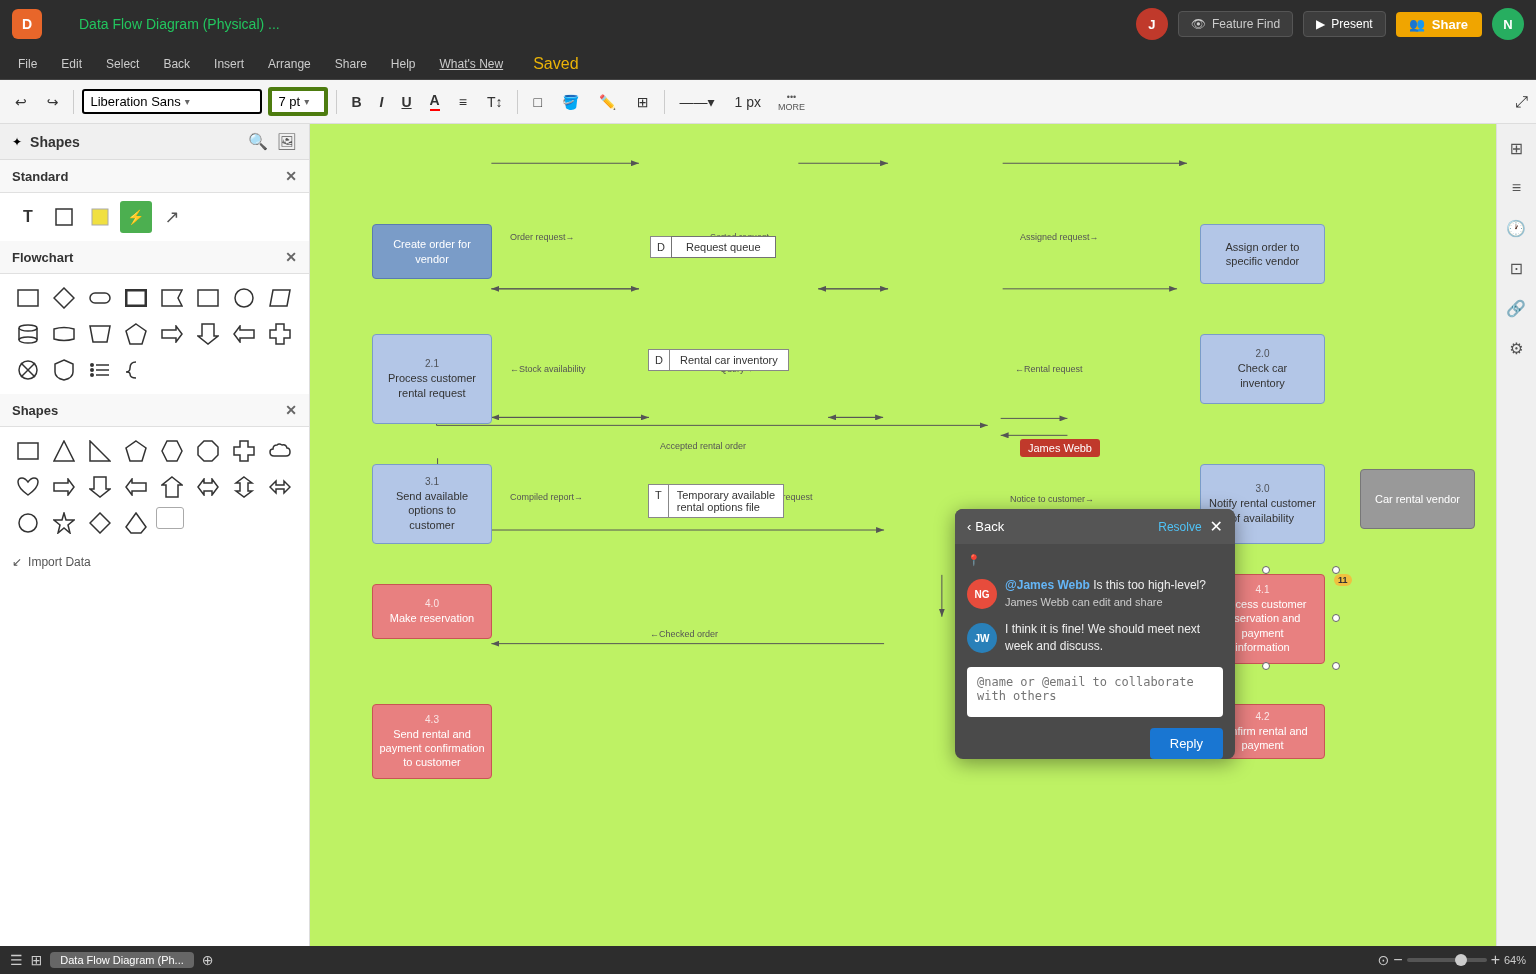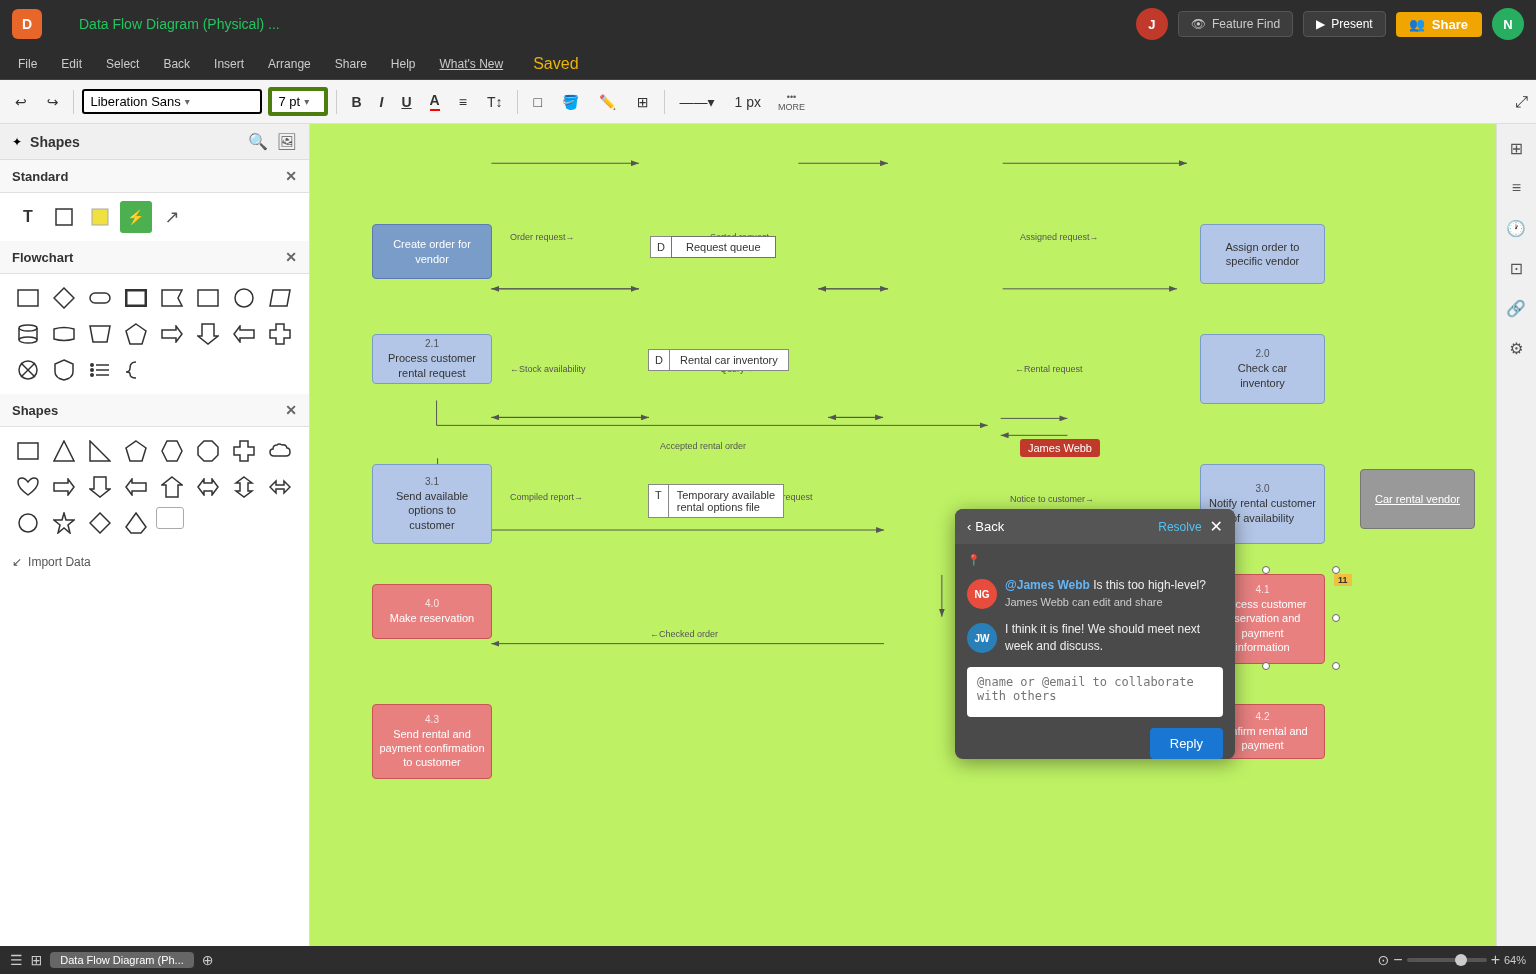--- a/index.html
+++ b/index.html
@@ -77,21 +77,21 @@
     .zoom-thumb { width: 12px; height: 12px; background: #ccc; border-radius: 50%; position: absolute; top: -4px; left: 60%; cursor: pointer; }
     .zoom-text { color: #ccc; font-size: 11px; }
 
     
     .diagram-node {
       position: absolute; border-radius: 4px; display: flex; flex-direction: column; align-items: center; justify-content: center; text-align: center; font-size: 11px; color: #333; padding: 6px;
     }
     .node-blue-light { background: #b3c6e7; border: 1px solid #7a9cc8; }
     .node-blue-medium { background: #7a9cc8; border: 1px solid #5a7cb0; color: white; }
     .node-red { background: #e88080; border: 1px solid #c85555; color: white; }
-    .node-gray { background: #999; border: 1px solid #777; color: white; text-decoration: underline; }
+    .node-gray { background: #999; border: 1px solid #777; color: white; }
     .node-number { font-size: 10px; margin-bottom: 2px; opacity: 0.8; }
     .node-label { font-size: 11px; line-height: 1.3; }
 
     .flow-label { position: absolute; font-size: 9px; color: #555; white-space: nowrap; }
 
     
     #comment-panel {
       position: absolute; left: 645px; top: 385px; width: 280px; background: #4a4a4a; border-radius: 8px; box-shadow: 0 4px 20px rgba(0,0,0,0.4); z-index: 100; overflow: hidden;
     }
     .comment-header {
@@ -109,21 +109,21 @@
     .comment-msg { color: #eee; font-size: 12px; line-height: 1.4; }
     .edit-share { color: #ccc; font-size: 11px; margin-top: 2px; }
     .edit-share a { color: #ccc; cursor: pointer; }
     .comment-input { width: 100%; background: white; border: none; border-radius: 4px; padding: 8px 10px; font-size: 12px; color: #333; resize: none; outline: none; min-height: 50px; margin-bottom: 8px; }
     .reply-btn { background: #1976d2; color: white; border: none; border-radius: 4px; padding: 8px 20px; font-size: 13px; font-weight: 500; cursor: pointer; float: right; }
 
     
     .james-webb-label { position: absolute; background: #c0392b; color: white; font-size: 11px; padding: 3px 8px; border-radius: 3px; }
 
     
-    .badge-11 { position: absolute; background: #f0c040; color: #333; font-size: 9px; font-weight: bold; padding: 1px 4px; border-radius: 1px; }
+    .badge-11 { position: absolute; background: #f0c040; color: #333; font-size: 9px; font-weight: bold; padding: 1px 4px; border-radius: 6px; }
 
     
     .selection-handle { position: absolute; width: 8px; height: 8px; background: white; border: 1px solid #666; border-radius: 50%; }
 
     
     .diagram-svg { position: absolute; top: 0; left: 0; width: 100%; height: 100%; pointer-events: none; }
 
     
     .chevron { font-size: 10px; color: #666; }
   </style>
@@ -530,21 +530,21 @@
 
     <div style="position:absolute;left:340px;top:112px;display:flex;">
       <div style="border:1px solid #888;background:white;padding:4px 6px;font-size:11px;color:#333;border-right:none;">D</div>
       <div style="border:1px solid #737373;background:white;padding:4px 14px;font-size:11px;color:#333;">Request queue</div>
     </div>
 
     <div class="diagram-node node-blue-light" style="left:890px;top:100px;width:125px;height:60px;">
       <div class="node-label">Assign order to<br>specific vendor</div>
     </div>
 
-    <div class="diagram-node node-blue-light" style="left:62px;top:210px;width:120px;height:50px;">
+    <div class="diagram-node node-blue-light" style="left:62px;top:210px;width:120px;height:90px;">
       <div class="node-number">2.1</div>
       <div class="node-label">Process customer<br>rental request</div>
     </div>
 
     <div style="position:absolute;left:338px;top:225px;display:flex;">
       <div style="border:1px solid #888;background:white;padding:4px 6px;font-size:11px;color:#333;border-right:none;">D</div>
       <div style="border:1px solid #888;background:white;padding:4px 10px;font-size:11px;color:#333;">Rental car inventory</div>
     </div>
 
     <div class="diagram-node node-blue-light" style="left:890px;top:210px;width:125px;height:70px;">

